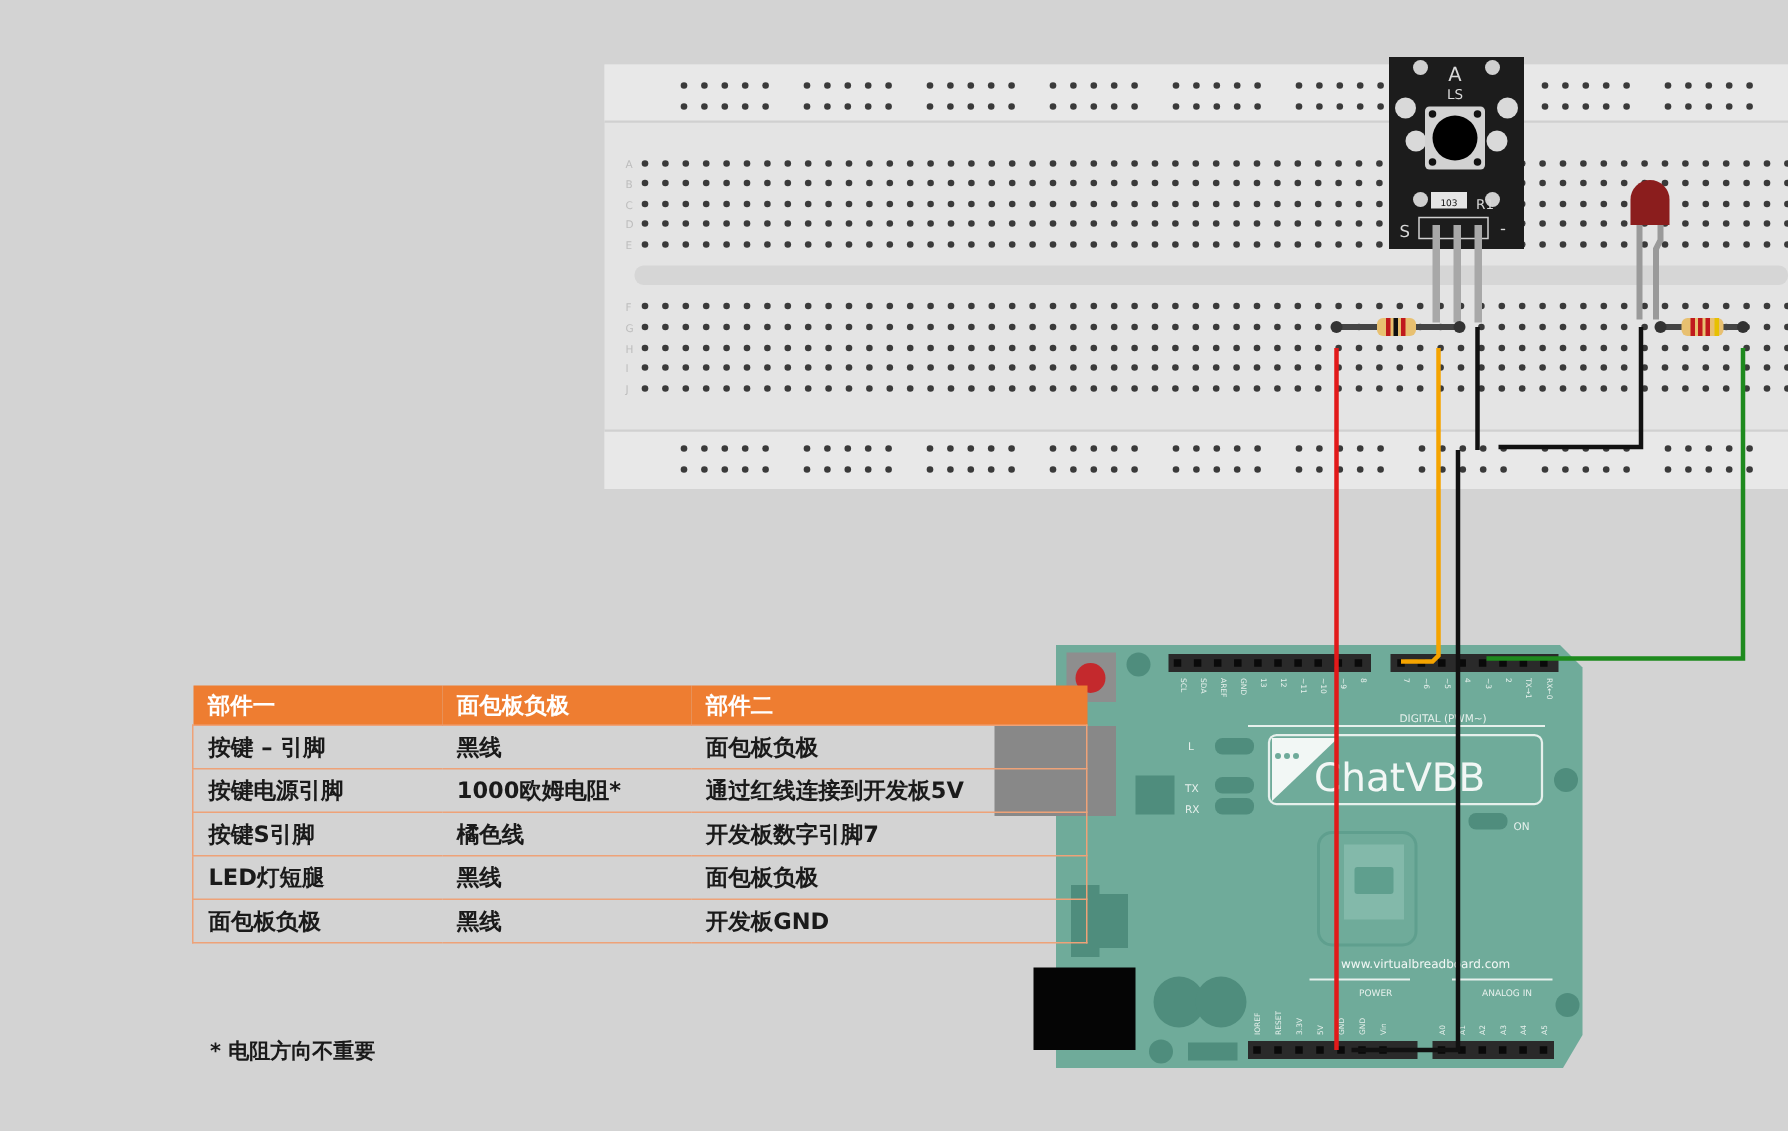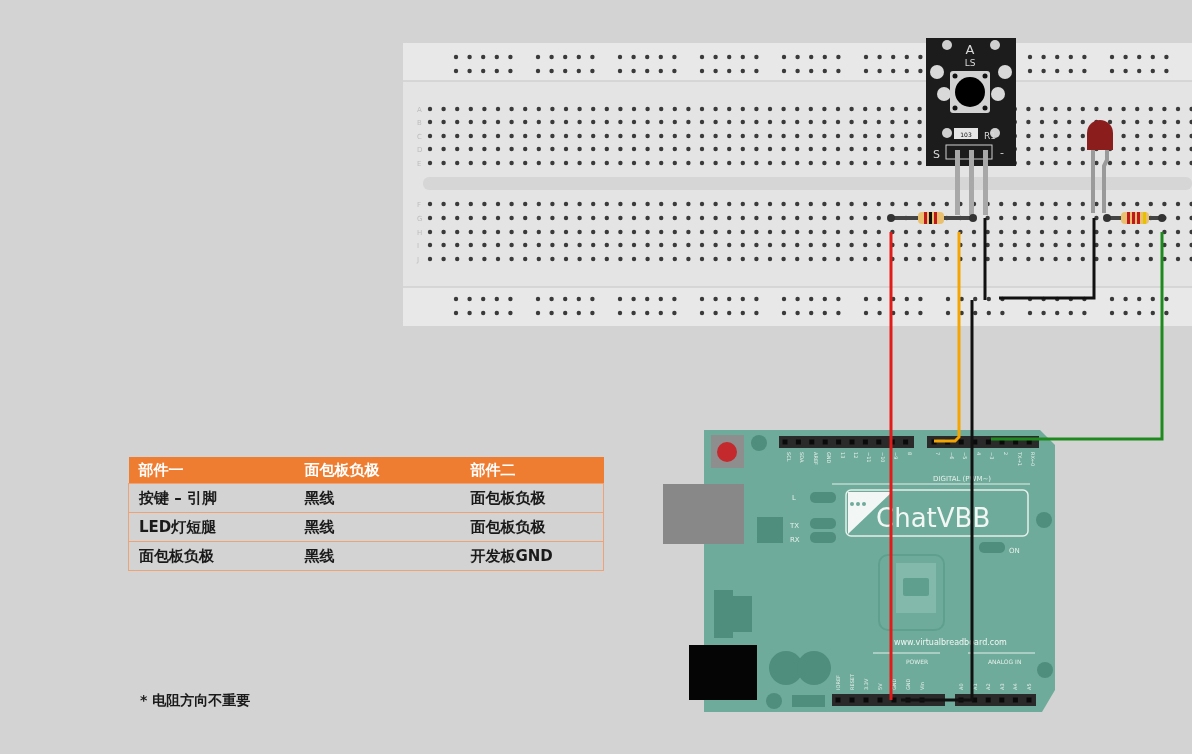--- a/index.html
+++ b/index.html
@@ -1,18 +1,18 @@
 <!DOCTYPE html>
 <html><head>
 <meta charset="utf-8">
 <style>
   html, body { margin:0; padding:0; }
   body { width:1192px; height:754px; background:#d3d3d3; position:relative; overflow:hidden; font-family:"DejaVu Sans", sans-serif; }
   #scene { position:absolute; left:0; top:0; }
-  .tbl { position:absolute; left:128px; top:457px; width:476px; border-collapse:collapse; font-family:"DejaVu Sans", sans-serif; font-size:15px; color:#1a1a1a;padding-left:40px; }
+  .tbl { position:absolute; left:128px; top:457px; width:597px; border-collapse:collapse; font-family:"DejaVu Sans", sans-serif; font-size:15px; color:#1a1a1a;padding-left:40px; }
   .tbl th { background:#ee7d31; color:#fff; font-weight:bold; text-align:left; height:26px; padding:0 10px; }
   .tbl td { border-top:1px solid #eea278; border-bottom:1px solid #eea278; padding:3px 10px; vertical-align:top; line-height:22px; font-weight:bold; }
   .tbl tr td:first-child { border-left:1px solid #eea278; }
   .tbl tr td:last-child { border-right:1px solid #eea278; }
   .tbl col.c1 { width:166px; } .tbl col.c2 { width:166px; }
   .note { position:absolute; left:140px; top:692px; font-size:14px; font-weight:bold; color:#1a1a1a; }
 </style>
 </head>
 <body>
 
@@ -985,20 +985,30 @@
       <th>部件二</th>
     </tr>
   </thead>
   <tbody>
     <tr>
       <td>按键 – 引脚</td>
       <td>黑线</td>
       <td>面包板负极</td>
     </tr>
     <tr>
+      <td>按键电源引脚</td>
+      <td>1000欧姆电阻*</td>
+      <td>通过红线连接到开发板5V</td>
+    </tr>
+    <tr>
+      <td>按键S引脚</td>
+      <td>橘色线</td>
+      <td>开发板数字引脚7</td>
+    </tr>
+    <tr>
       <td>LED灯短腿</td>
       <td>黑线</td>
       <td>面包板负极</td>
     </tr>
     <tr>
       <td>面包板负极</td>
       <td>黑线</td>
       <td>开发板GND</td>
     </tr>
   </tbody>

